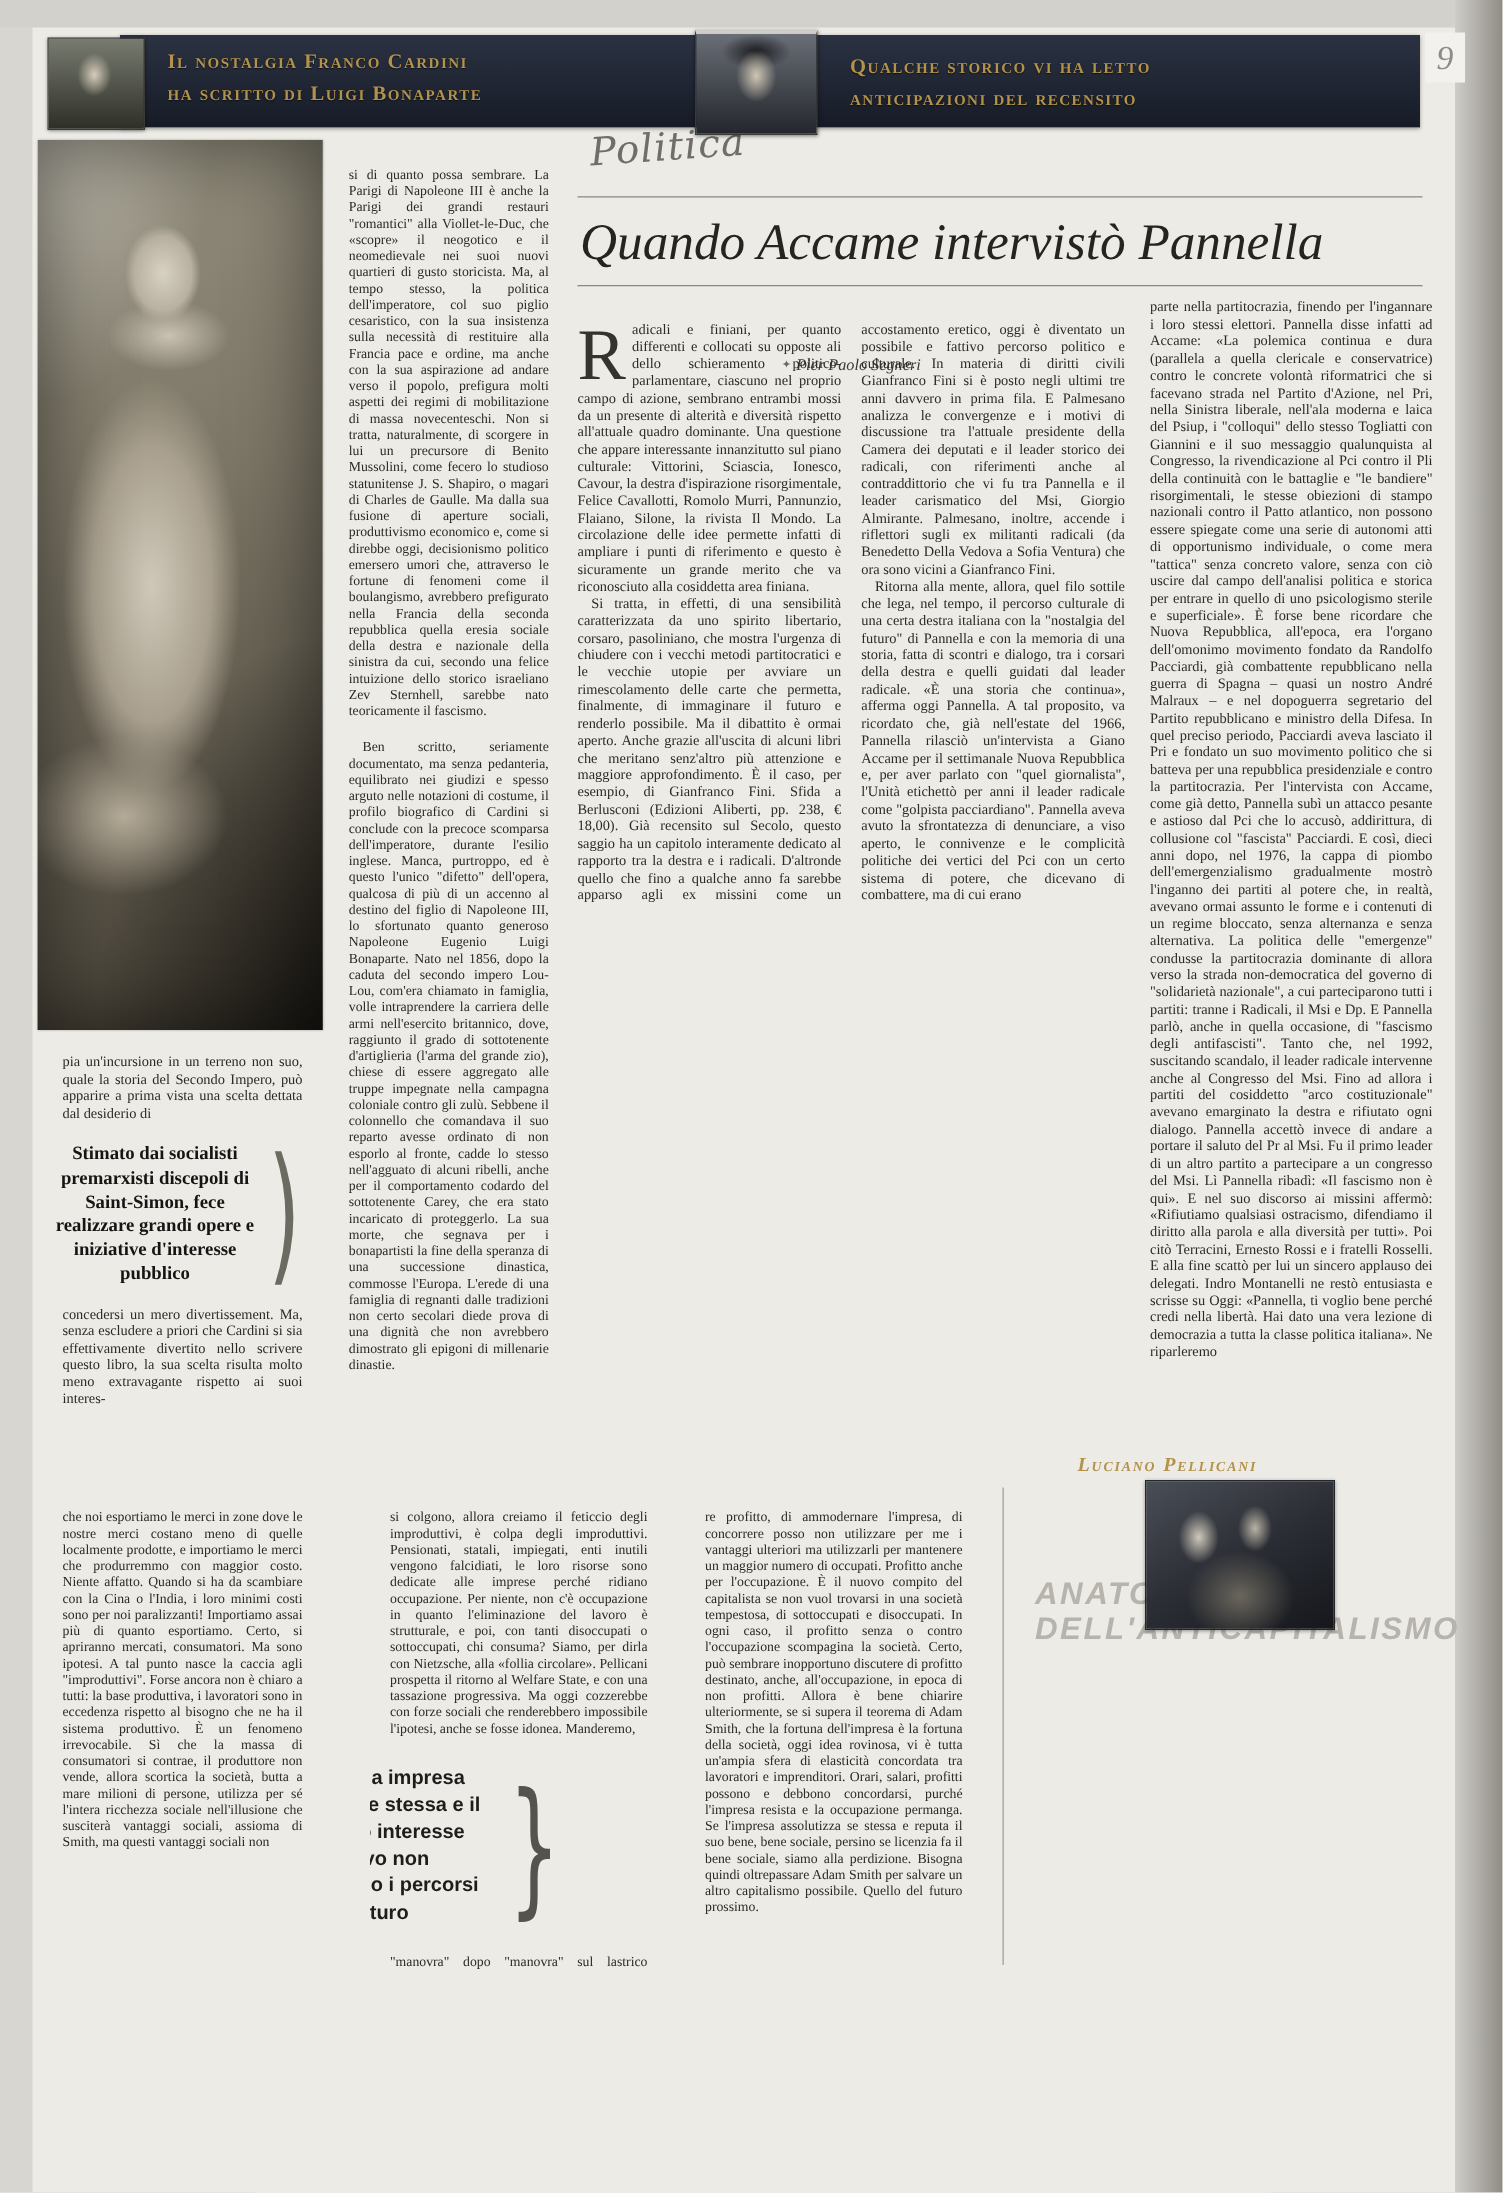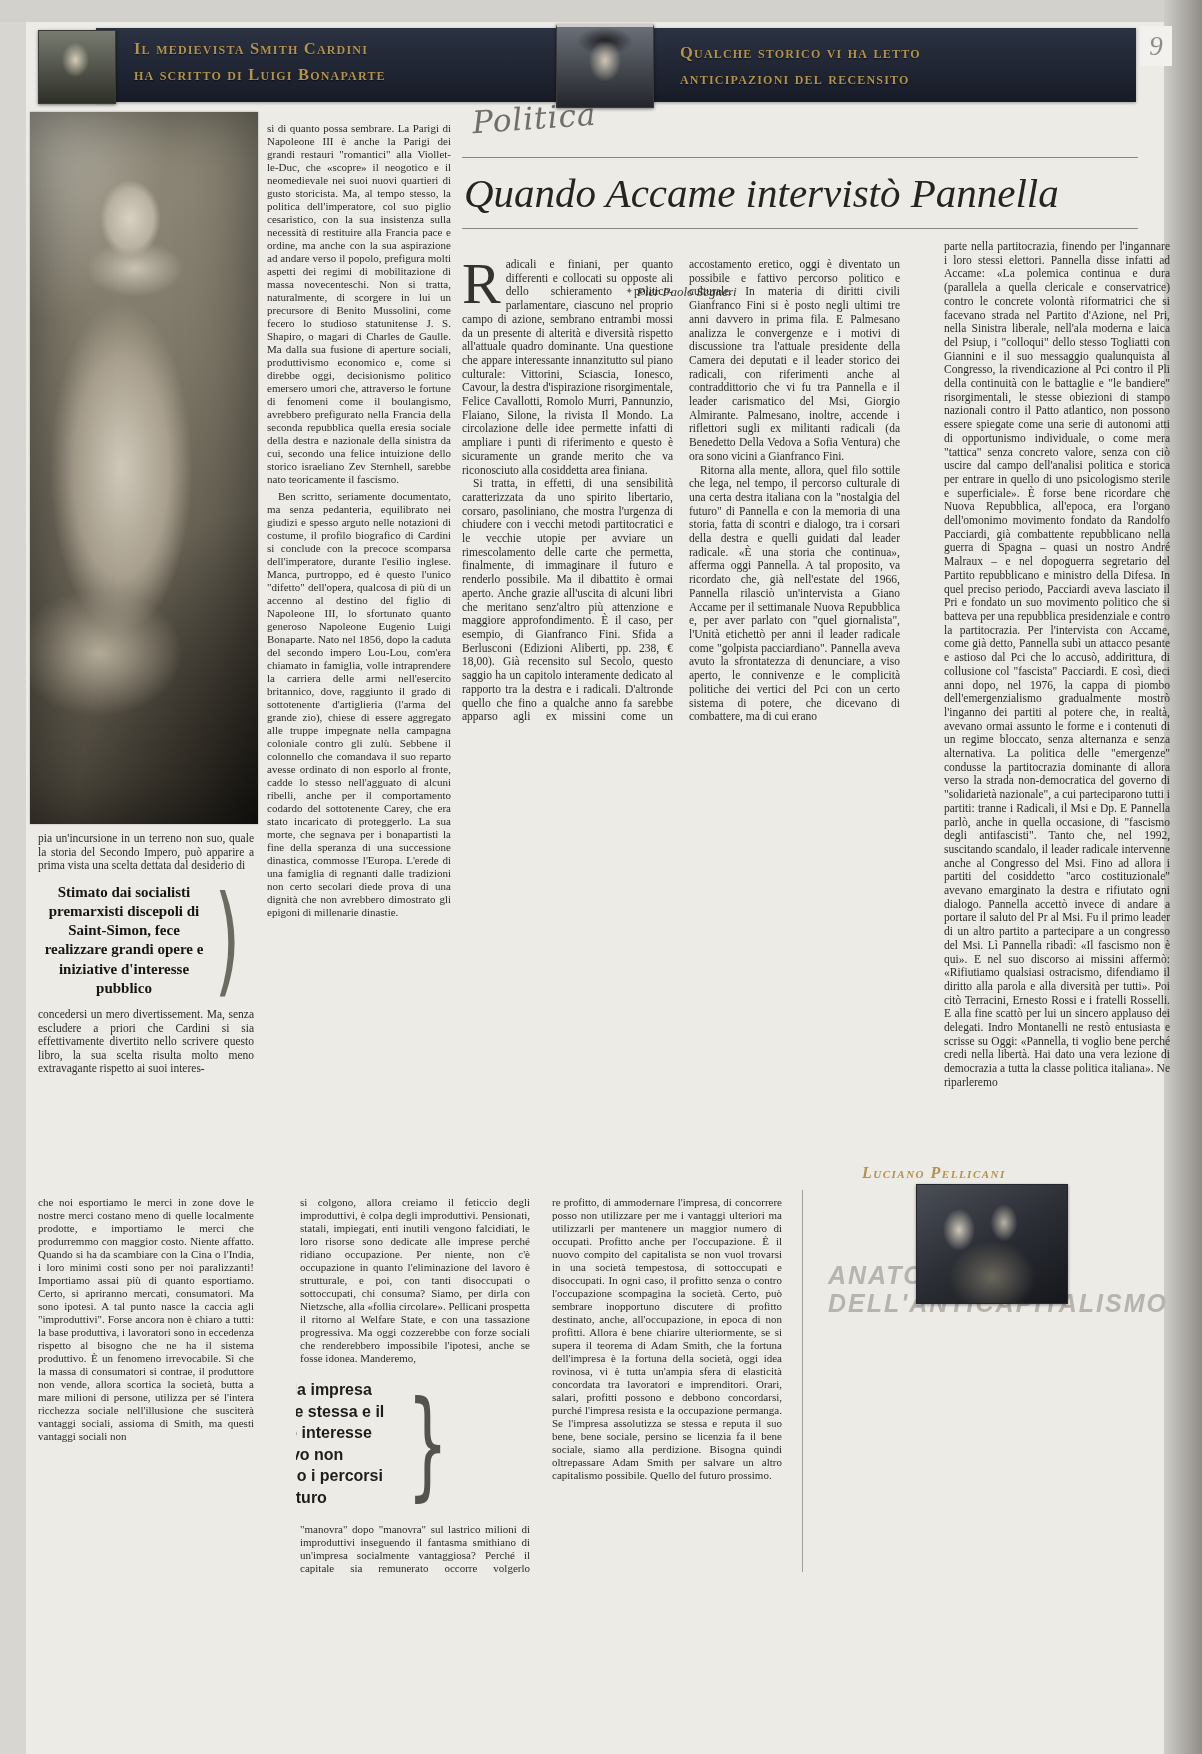--- a/index.html
+++ b/index.html
@@ -65,21 +65,21 @@
       radial-gradient(95px 220px at 40% 50%, #cfc8b8 0%, #a89f8e 50%, rgba(0,0,0,0) 75%),
       radial-gradient(120px 90px at 30% 76%, #b5ac99 0%, rgba(0,0,0,0) 70%),
       radial-gradient(240px 420px at 100% 100%, rgba(20,18,15,.85), rgba(0,0,0,0) 75%),
       radial-gradient(200px 300px at 0% 0%, rgba(235,232,225,.5), rgba(0,0,0,0) 70%),
       linear-gradient(160deg,#95907f 0%,#7c7666 40%,#5a5448 75%,#403b31 100%);
     box-shadow:inset 0 0 70px rgba(0,0,0,.55), 0 0 2px rgba(0,0,0,.3);
   }
 
   
   .bodytext{font-size:11px;line-height:13px;text-align:justify;}
-  .bodytext p{margin:4px;}
+  .bodytext p{margin:16px;}
   .bodytext p + p{text-indent:11px;}
 
   
   .cardini-left{position:absolute;left:34px;top:828px;width:224px;}
   .cardini-left .bodytext{font-size:11.5px;line-height:13.6px;}
   .pullquote{
     display:flex;align-items:center;margin:10px 0 10px 6px;
   }
   .pullquote .pq-text{
     width:168px;font-weight:700;font-size:15px;line-height:1.28;color:#151513;
@@ -120,21 +120,21 @@
     column-count:2;column-gap:16px;overflow:hidden;
     font-size:11.5px;line-height:13.7px;text-align:justify;
   }
   .pannella-body p{margin:0;}
   .pannella-body p + p{text-indent:11px;}
   .dropcap{
     float:left;font-size:58px;line-height:47px;padding:2px 5px 0 0;
     color:#35332d;
   }
   .pannella-col3{
-    position:absolute;left:944px;top:240px;width:226px;height:908px;
+    position:absolute;left:920px;top:240px;width:226px;height:908px;
     overflow:hidden;font-size:11.5px;line-height:13.7px;text-align:justify;
   }
 
   
   .bottom-col{position:absolute;top:1192px;height:386px;overflow:hidden;}
   .bcol1{left:34px;width:224px;}
   .bcol2{left:296px;width:238px;z-index:2;}
   .bcol3{left:548px;width:238px;}
   .bottom-quote{
     position:relative;z-index:2;width:312px;margin:8px 0 8px -122px;
@@ -175,21 +175,21 @@
 <body>
 
 <div class="paper"></div>
 <div class="top-shade"></div>
 <div class="right-shade"></div>
 
 <div class="header-band"></div>
 <div class="portrait portrait-cardini"></div>
 <div class="portrait portrait-degaulle"></div>
 <div class="kicker kicker-left">
-  <div>Il medievista Smith Cardini</div>
+  <div>Il nostalgia Franco Cardini</div>
   <div>ha scritto di Luigi Bonaparte</div>
 </div>
 <div class="kicker kicker-right">
   <div>Qualche storico vi ha letto</div>
   <div>anticipazioni del recensito</div>
 </div>
 <div class="page-number-box">
   <span class="page-number">9</span>
 </div>
 

